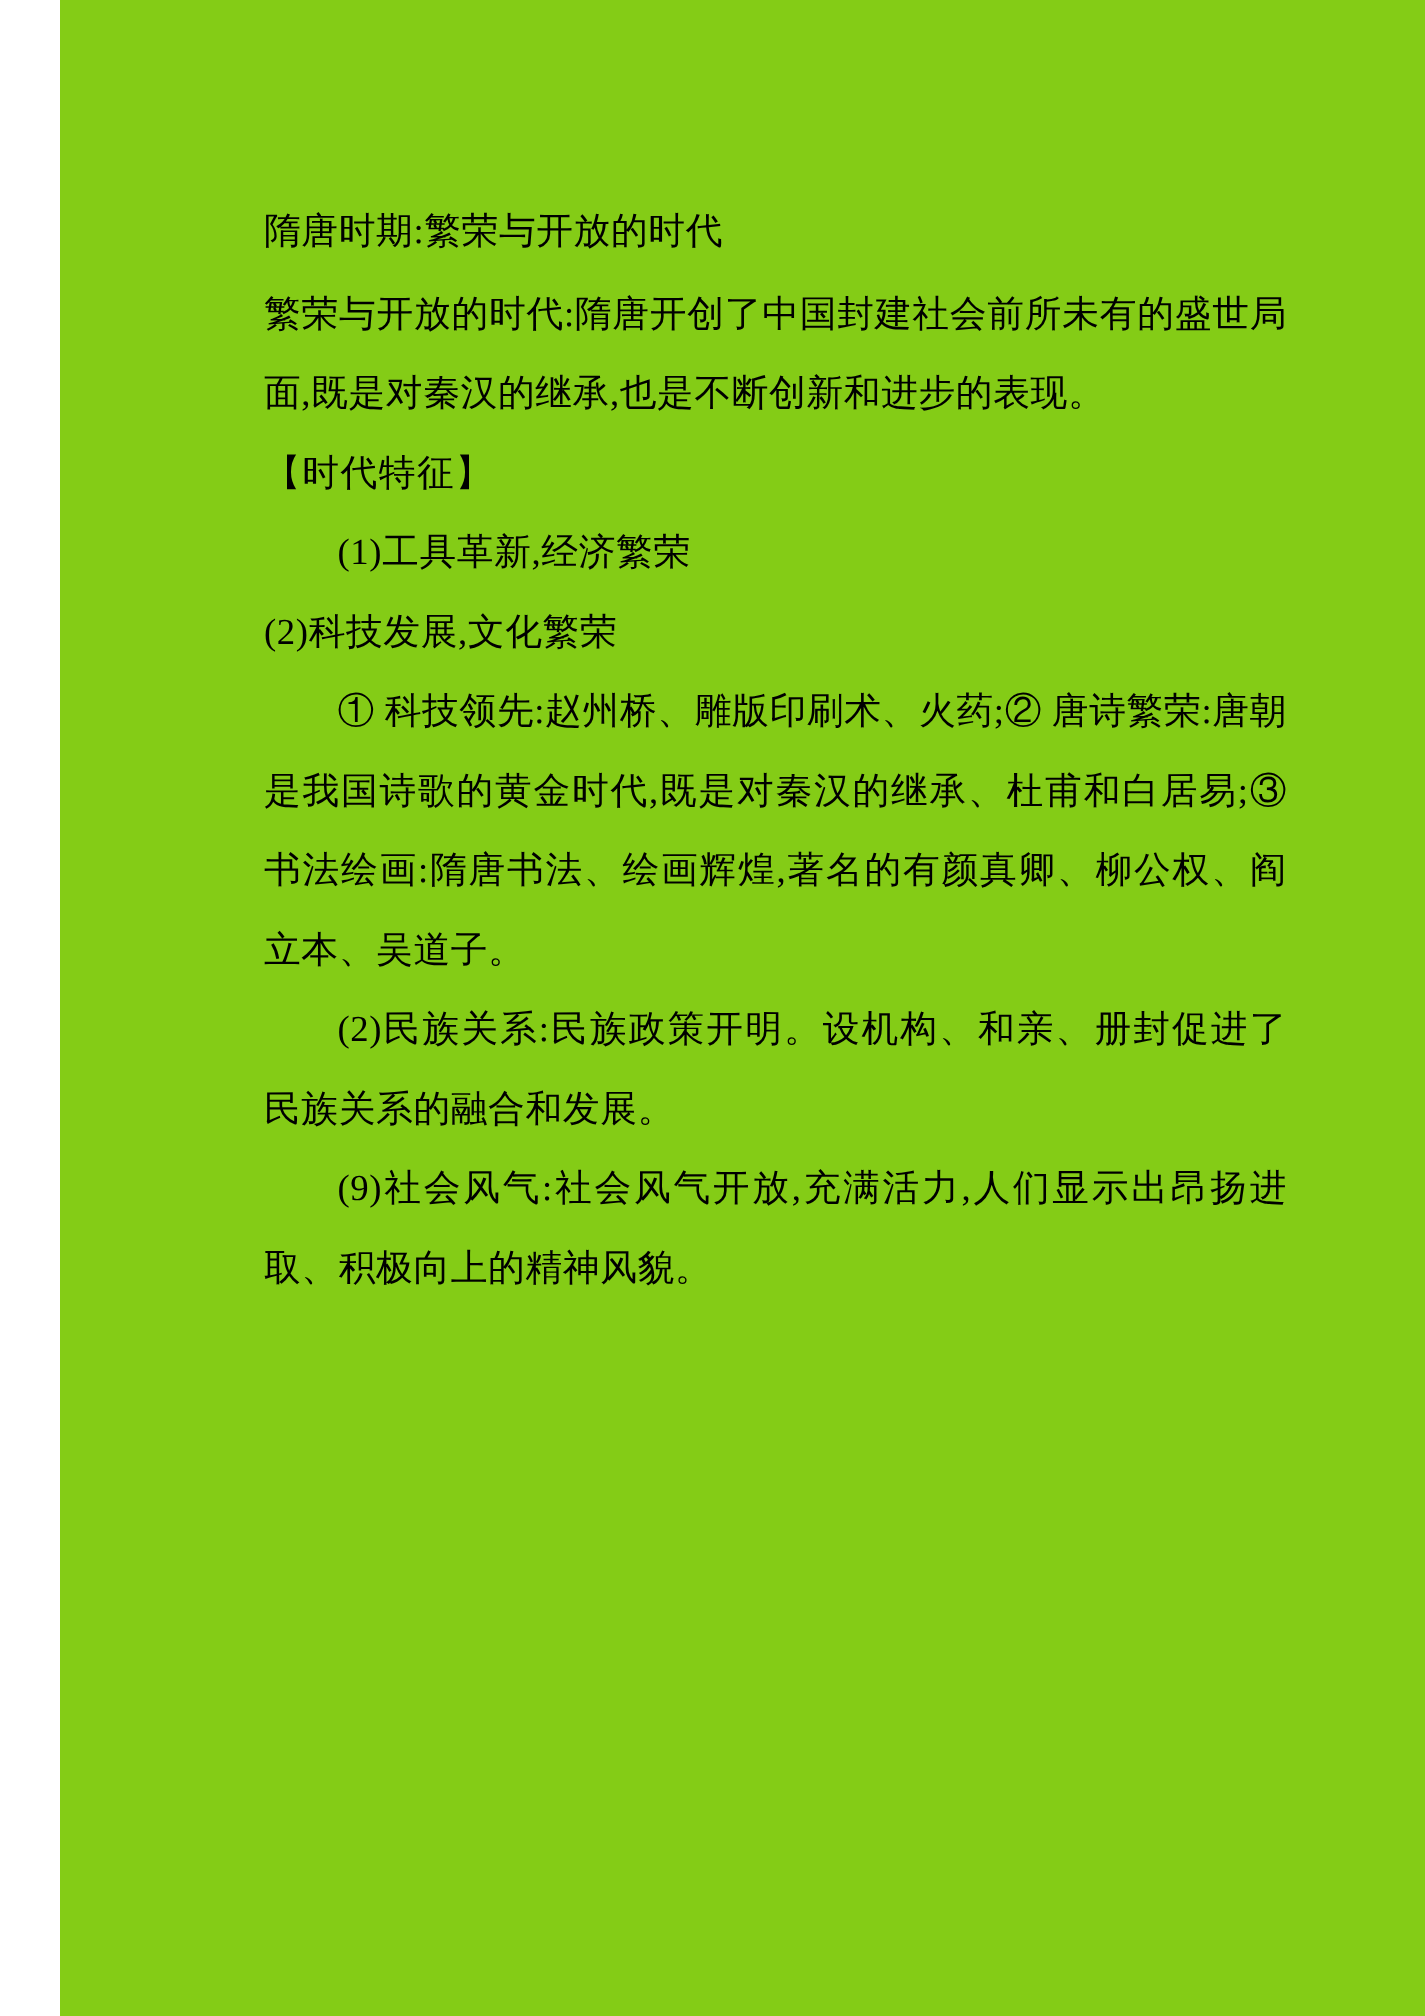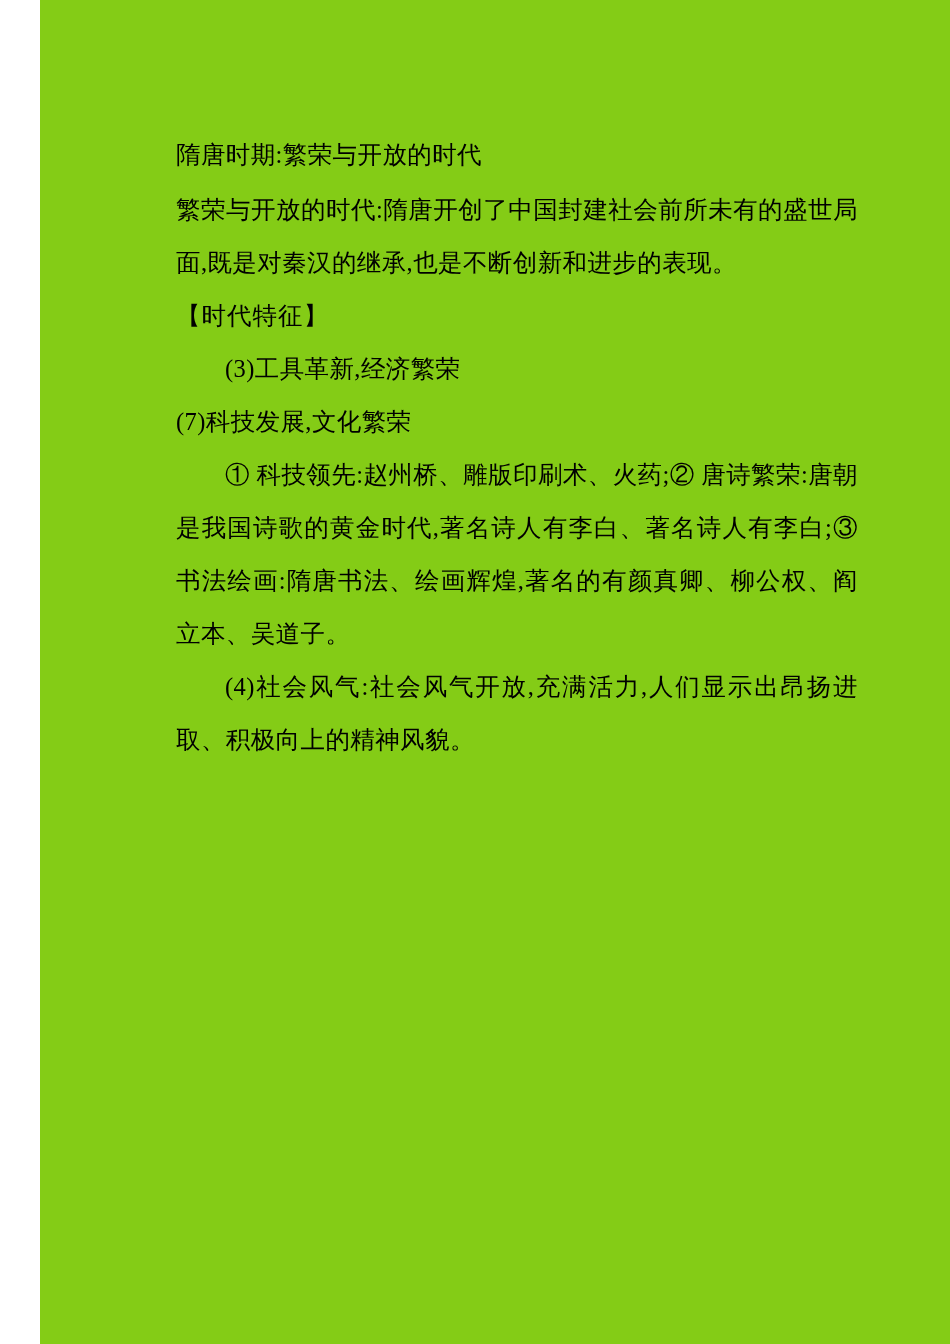--- a/index.html
+++ b/index.html
@@ -57,26 +57,27 @@
 <div class="page">
   <div class="doc-body">
 
     <p class="ln indent-head title-line">隋唐时期:繁荣与开放的时代</p>
 
     <p class="ln indent-head">繁荣与开放的时代:隋唐开创了中国封建社会前所未有的盛世局面,既是对秦汉的继承,也是不断创新和进步的表现。</p>
 
     <p class="ln indent-head section-tag">【时代特征】</p>
 
 
-    <p class="ln indent-1">(3)工具革新,经济繁荣</p>
+    <p class="ln indent-1">(1)工具革新,经济繁荣</p>
 
 
-    <p class="ln indent-head">(7)科技发展,文化繁荣</p>
+    <p class="ln indent-head">(2)科技发展,文化繁荣</p>
 
-    <p class="ln indent-1">① 科技领先:赵州桥、雕版印刷术、火药;② 唐诗繁荣:唐朝是我国诗歌的黄金时代,著名诗人有李白、著名诗人有李白;③ 书法绘画:隋唐书法、绘画辉煌,著名的有颜真卿、柳公权、阎立本、吴道子。</p>
+    <p class="ln indent-1">① 科技领先:赵州桥、雕版印刷术、火药;② 唐诗繁荣:唐朝是我国诗歌的黄金时代,既是对秦汉的继承、杜甫和白居易;③ 书法绘画:隋唐书法、绘画辉煌,著名的有颜真卿、柳公权、阎立本、吴道子。</p>
 
 
 
+    <p class="ln indent-1">(2)民族关系:民族政策开明。设机构、和亲、册封促进了民族关系的融合和发展。</p>
 
-    <p class="ln indent-1">(4)社会风气:社会风气开放,充满活力,人们显示出昂扬进取、积极向上的精神风貌。</p>
+    <p class="ln indent-1">(9)社会风气:社会风气开放,充满活力,人们显示出昂扬进取、积极向上的精神风貌。</p>
 
   </div>
 </div>
 
 </body></html>

